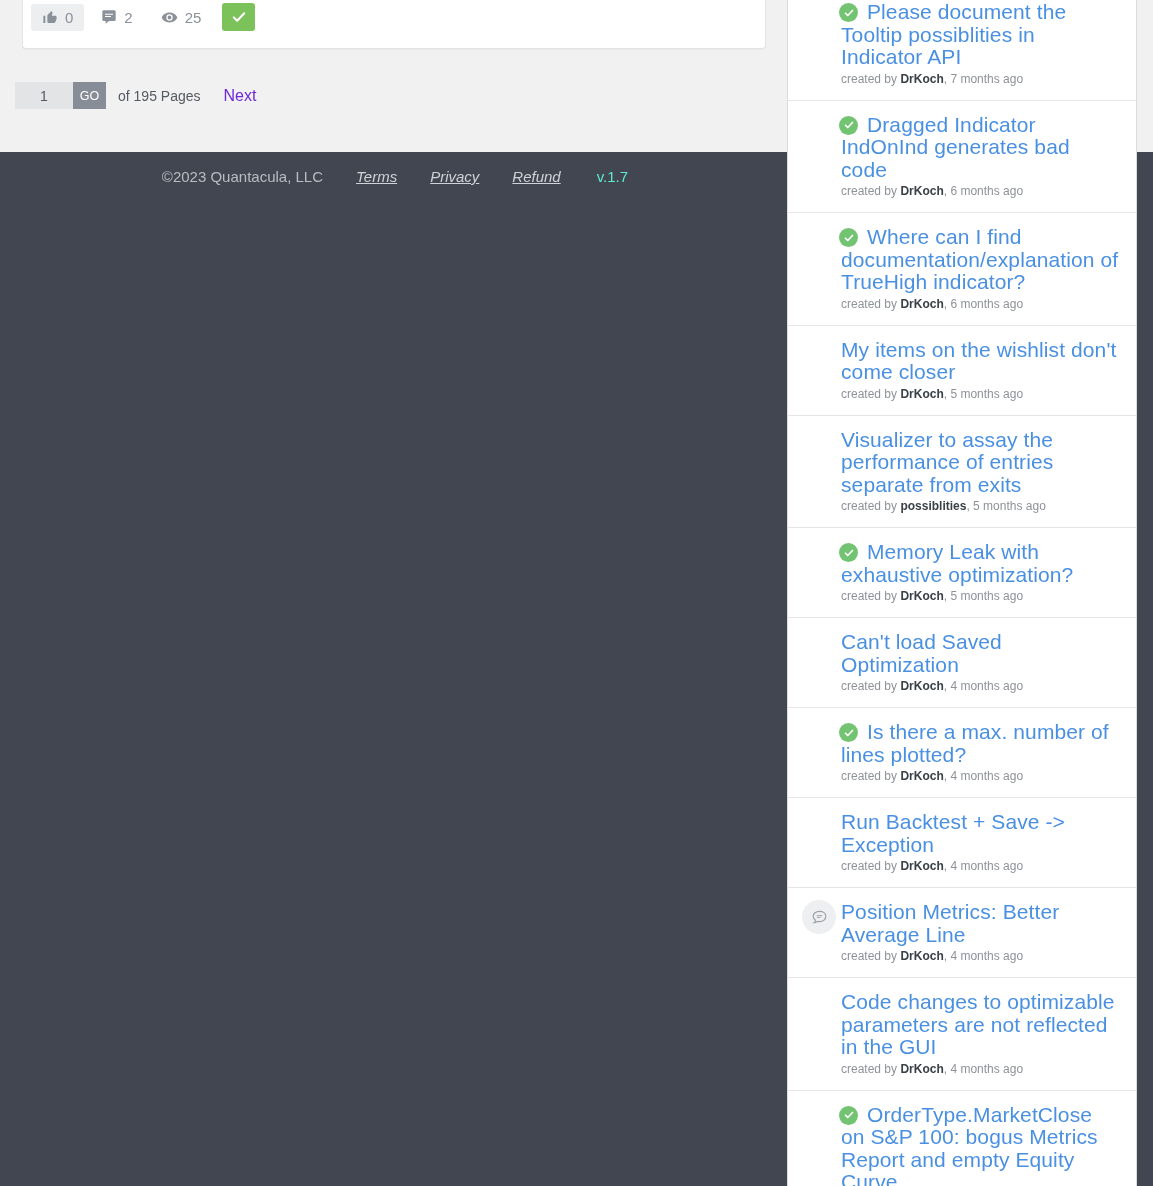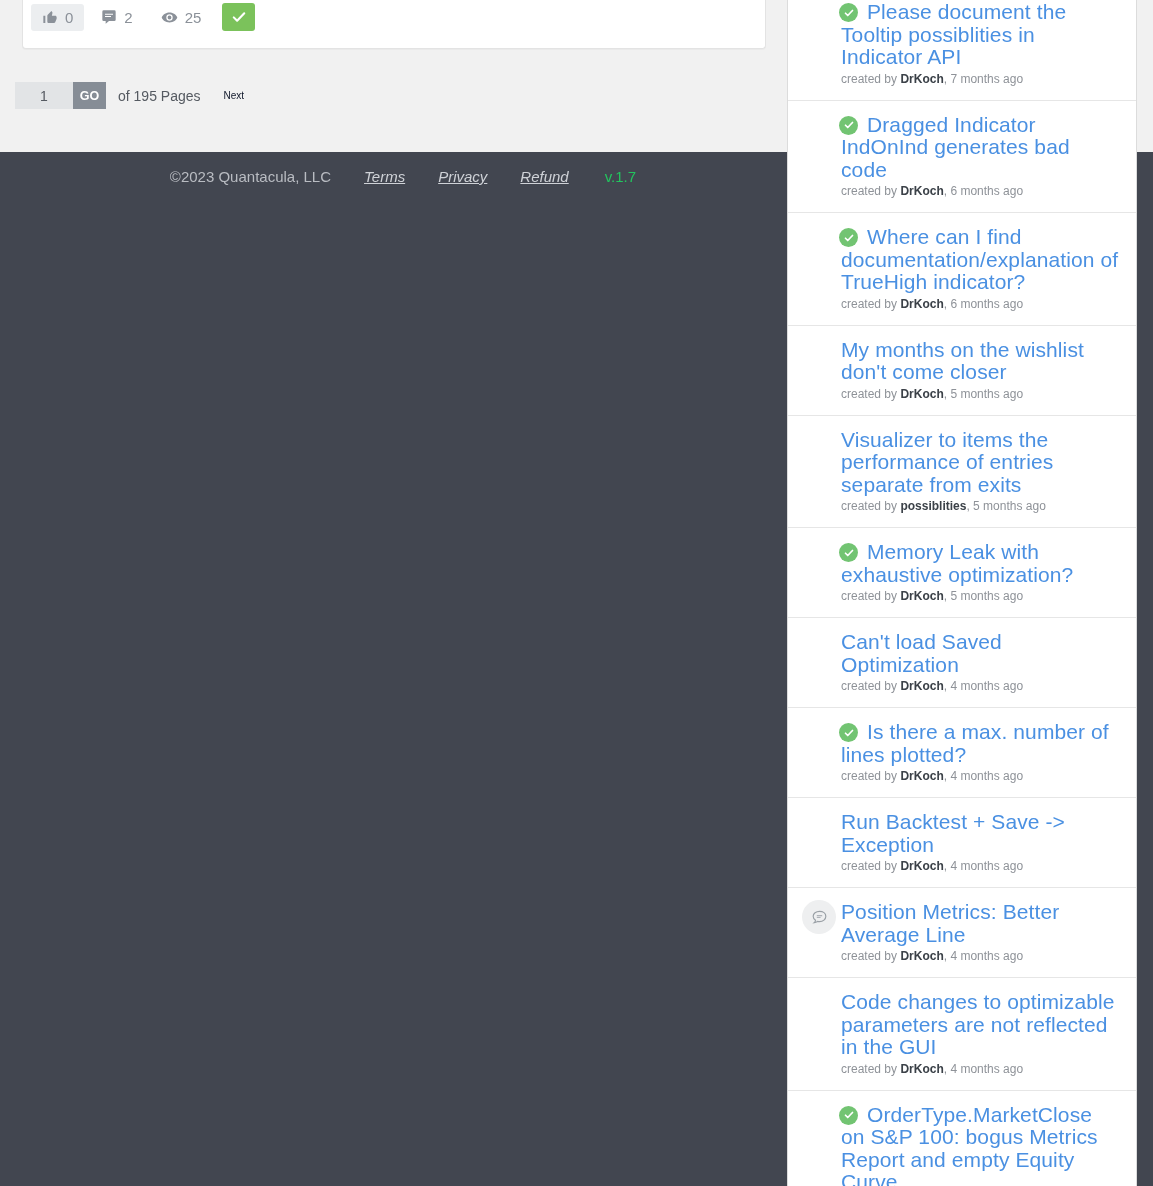--- a/index.html
+++ b/index.html
@@ -93,67 +93,67 @@
     font-family: "Liberation Sans", sans-serif;
     outline: none;
   }
   .go-btn {
     width: 33px;
     height: 27px;
     background: #868d96;
     color: #ffffff;
     border: none;
     font-size: 12.5px;
-    font-weight: bold;
+    font-weight: normal;
     cursor: pointer;
     font-family: "Liberation Sans", sans-serif;
   }
   .pages-label {
     margin-left: 12px;
     color: #555a61;
     font-size: 14px;
   }
   .next-link {
     margin-left: 23px;
-    color: #0f172a;
-    font-size: 10px;
+    color: #6d28d9;
+    font-size: 16px;
     text-decoration: none;
     cursor: pointer;
   }
 
   
   .footer {
     position: absolute;
     left: 0;
     top: 152px;
     width: 1153px;
     height: 1034px;
     background: #424650;
   }
   .footer-inner {
     position: absolute;
-    left: 8px; top: 16px;
+    left: 0; top: 16px;
     width: 790px;
     display: flex;
     align-items: center;
     justify-content: center;
     gap: 0;
     font-size: 15px;
     color: #b9bcc2;
   }
   .footer-copy { color: #b9bcc2; }
   .footer-link {
     color: #cfd2d7;
     text-decoration: underline;
     margin-left: 33px;
     cursor: pointer;
     font-style: italic;
   }
   .footer-version {
-    color: #22c55e;
+    color: #5eead4;
     margin-left: 36px;
   }
 
   
   .side-panel {
     position: absolute;
     right: 16px;
     top: -12px;
     width: 350px;
     height: 1198px;
@@ -309,25 +309,25 @@
         <li class="topic has-badge">
           <span class="solved-badge">
             <svg width="12" height="12" viewBox="0 0 24 24" aria-hidden="true">
               <path fill="none" stroke="#ffffff" stroke-width="3.4" stroke-linecap="round" stroke-linejoin="round" d="M5 12.5l4.5 4.5L19 7"></path>
             </svg>
           </span>
           <a class="topic-title">Where can I find documentation/explanation of TrueHigh indicator?</a>
           <span class="topic-meta"><span>created by</span> <span class="author">DrKoch</span><span>, 6 months ago</span></span>
         </li>
         <li class="topic">
-          <a class="topic-title">My months on the wishlist don't come closer</a>
+          <a class="topic-title">My items on the wishlist don't come closer</a>
           <span class="topic-meta"><span>created by</span> <span class="author">DrKoch</span><span>, 5 months ago</span></span>
         </li>
         <li class="topic">
-          <a class="topic-title">Visualizer to items the performance of entries separate from exits</a>
+          <a class="topic-title">Visualizer to assay the performance of entries separate from exits</a>
           <span class="topic-meta"><span>created by</span> <span class="author">possiblities</span><span>, 5 months ago</span></span>
         </li>
         <li class="topic has-badge">
           <span class="solved-badge">
             <svg width="12" height="12" viewBox="0 0 24 24" aria-hidden="true">
               <path fill="none" stroke="#ffffff" stroke-width="3.4" stroke-linecap="round" stroke-linejoin="round" d="M5 12.5l4.5 4.5L19 7"></path>
             </svg>
           </span>
           <a class="topic-title">Memory Leak with exhaustive optimization?</a>
           <span class="topic-meta"><span>created by</span> <span class="author">DrKoch</span><span>, 5 months ago</span></span>

